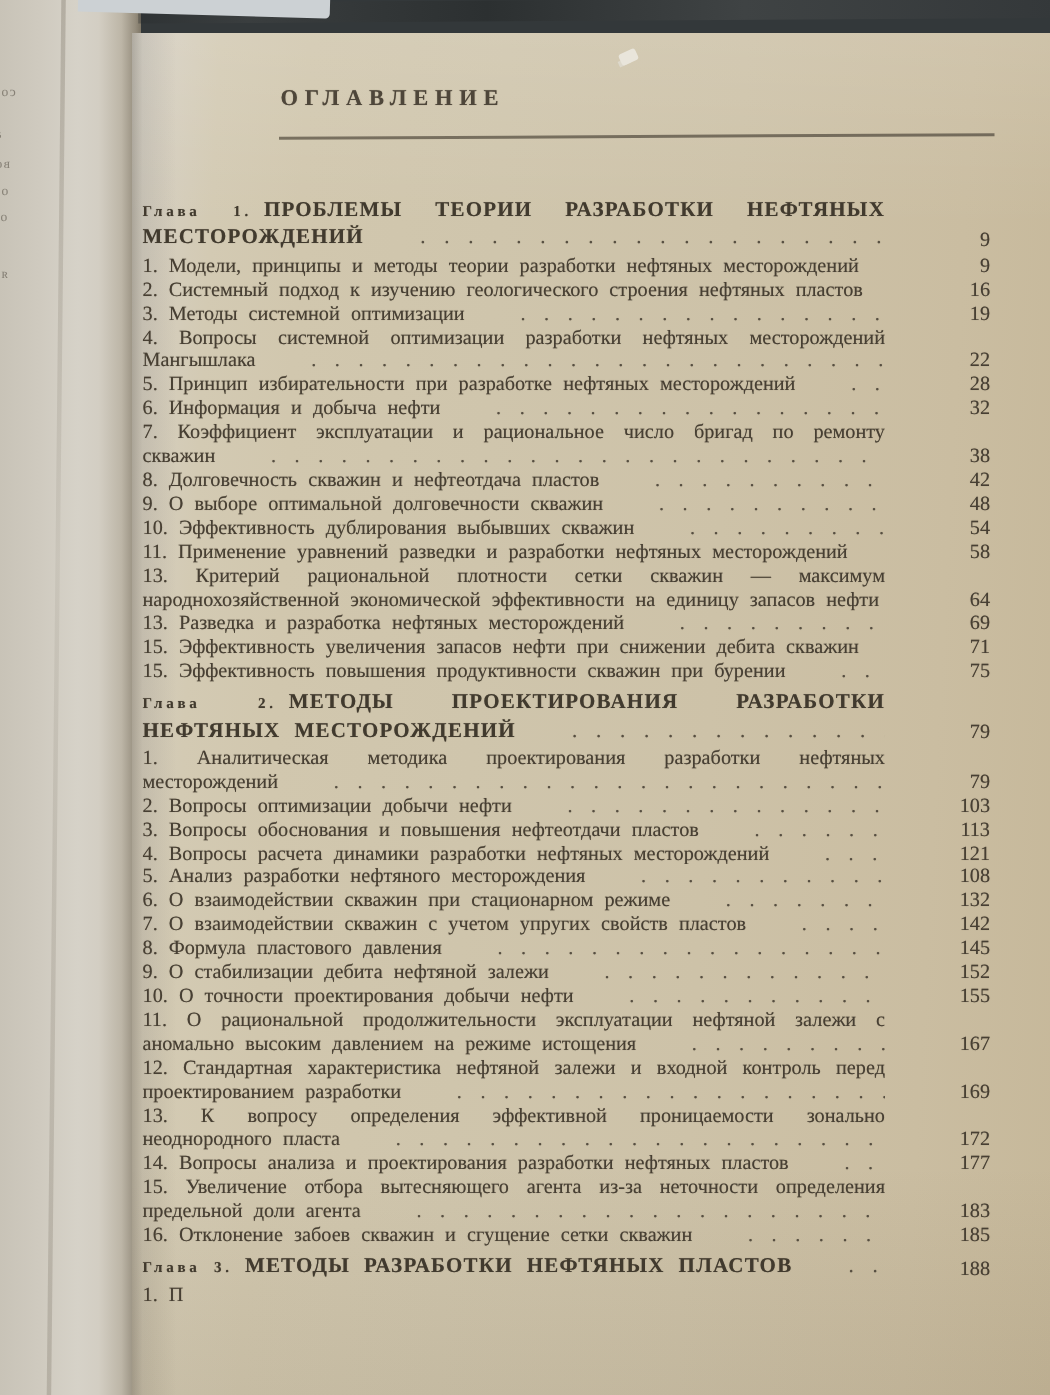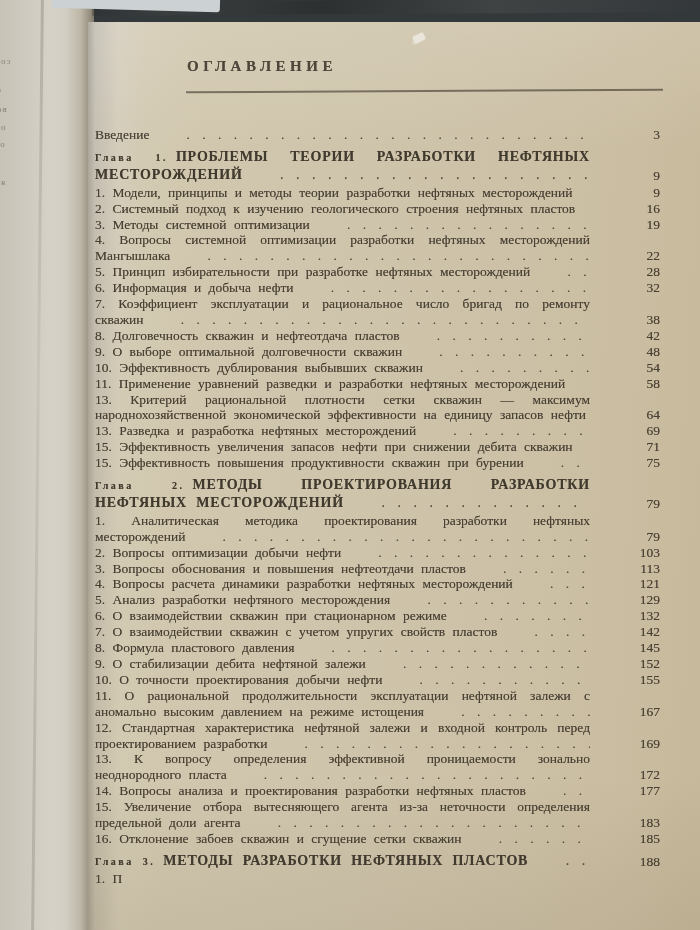--- a/index.html
+++ b/index.html
@@ -71,24 +71,20 @@
         <span>я-</span>
       </div>
   </div>
   <div class="strip"></div>
   <div class="wedge"></div>
   <div class="page">
     <div class="speck"></div>
     <div class="title">ОГЛАВЛЕНИЕ</div>
     <div class="rule"></div>
     <div class="toc" id="toc-list">
-        <div class="toc-entry intro">
-    <div class="etext"><span class="ttl">Введение</span><span class="lead"></span></div>
-    <span class="pageno">3</span>
-  </div>
         <div class="toc-entry chapter">
     <div class="etext"><span class="prefix">Глава 1.</span><span class="ttl">ПРОБЛЕМЫ ТЕОРИИ РАЗРАБОТКИ НЕФТЯНЫХ МЕСТОРОЖДЕНИЙ</span><span class="lead"></span></div>
     <span class="pageno">9</span>
   </div>
         <div class="toc-entry item">
     <div class="etext"><span class="ttl">1. Модели, принципы и методы теории разработки нефтяных месторождений</span><span class="lead"></span></div>
     <span class="pageno">9</span>
   </div>
         <div class="toc-entry item">
     <div class="etext"><span class="ttl">2. Системный подход к изучению геологического строения нефтяных пластов</span><span class="lead"></span></div>
@@ -161,21 +157,21 @@
         <div class="toc-entry item">
     <div class="etext"><span class="ttl">3. Вопросы обоснования и повышения нефтеотдачи пластов</span><span class="lead"></span></div>
     <span class="pageno">113</span>
   </div>
         <div class="toc-entry item">
     <div class="etext"><span class="ttl">4. Вопросы расчета динамики разработки нефтяных месторождений</span><span class="lead"></span></div>
     <span class="pageno">121</span>
   </div>
         <div class="toc-entry item">
     <div class="etext"><span class="ttl">5. Анализ разработки нефтяного месторождения</span><span class="lead"></span></div>
-    <span class="pageno">129</span>
+    <span class="pageno">108</span>
   </div>
         <div class="toc-entry item">
     <div class="etext"><span class="ttl">6. О взаимодействии скважин при стационарном режиме</span><span class="lead"></span></div>
     <span class="pageno">132</span>
   </div>
         <div class="toc-entry item">
     <div class="etext"><span class="ttl">7. О взаимодействии скважин с учетом упругих свойств пластов</span><span class="lead"></span></div>
     <span class="pageno">142</span>
   </div>
         <div class="toc-entry item">

